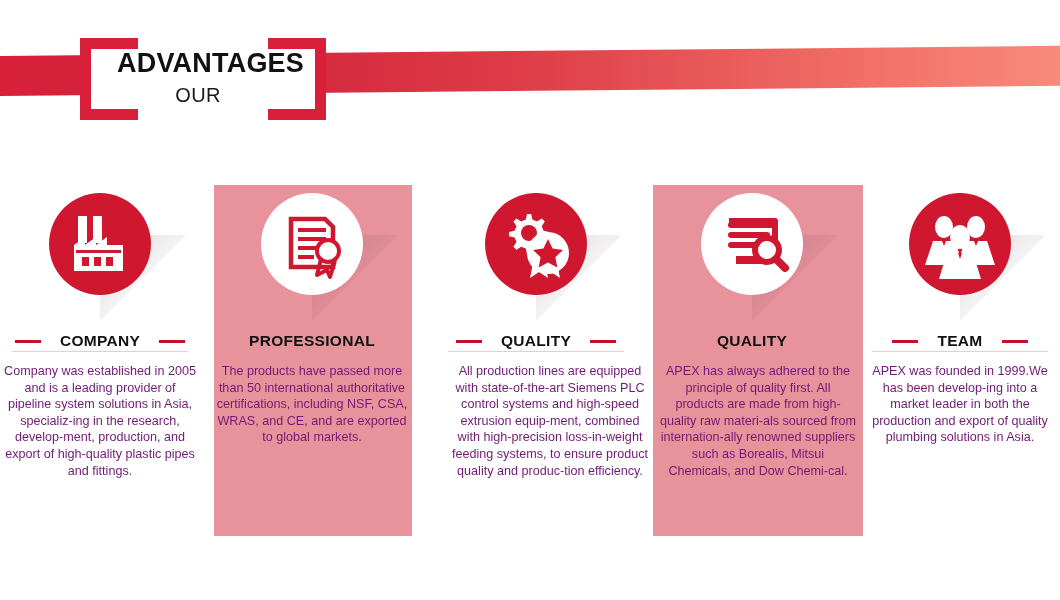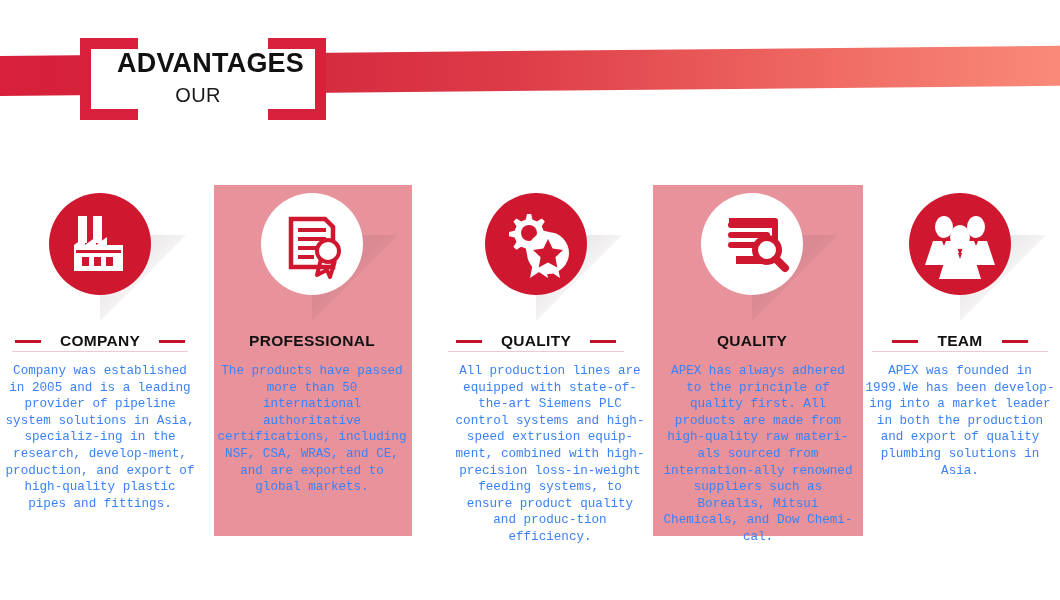--- a/index.html
+++ b/index.html
@@ -90,21 +90,21 @@
     font-size:15.5px;font-weight:bold;color:#111111;letter-spacing:0.3px;
     white-space:nowrap;
   }
   .divider{
     position:absolute;top:181px;left:12px;width:176px;height:1px;
     background:#f0c8cf;
   }
 
   .body-text{
     position:absolute;top:193px;left:4px;width:192px;
-    font-size:12.6px;line-height:16.6px;color:#3b82f6;text-align:center;font-family:Liberation Mono, monospace;
+    font-size:12.6px;line-height:16.6px;color:#701a75;text-align:center;
   }
   .card.c3 .body-text{left:8px;width:196px;text-align:center;}
   .card.c2 .body-text{left:16px;width:196px;}
 </style>
 </head>
 <body>
 
 <div class="page">
 
   <div class="banner">

